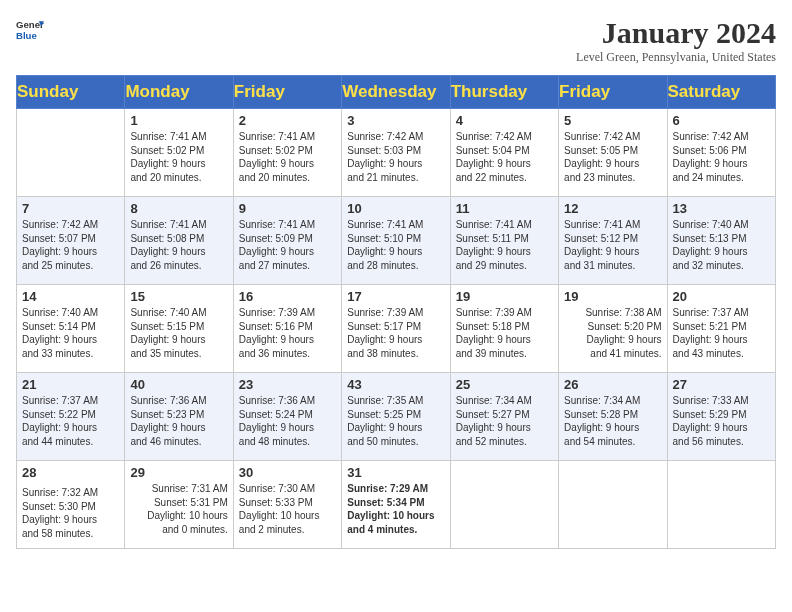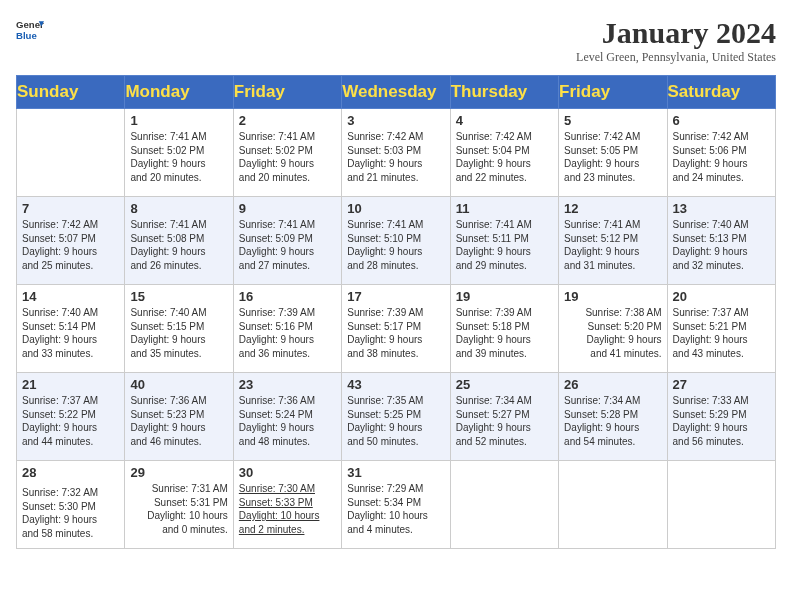--- a/index.html
+++ b/index.html
@@ -316,28 +316,28 @@
         </td>
         <td>
           <span class="day-number">29</span>
           <div class="day-info" style="white-space: pre-line; text-align: right;">Sunrise: 7:31 AM
 Sunset: 5:31 PM
 Daylight: 10 hours
 and 0 minutes.</div>
         </td>
         <td>
           <span class="day-number">30</span>
-          <div class="day-info" style="white-space: pre-line; text-decoration: underline;">Sunrise: 7:30 AM
+          <div class="day-info" style="white-space: pre-line;">Sunrise: 7:30 AM
 Sunset: 5:33 PM
 Daylight: 10 hours
 and 2 minutes.</div>
         </td>
         <td>
           <span class="day-number">31</span>
-          <div class="day-info" style="white-space: pre-line;">Sunrise: 7:29 AM
+          <div class="day-info" style="white-space: pre-line; font-weight: bold;">Sunrise: 7:29 AM
 Sunset: 5:34 PM
 Daylight: 10 hours
 and 4 minutes.</div>
         </td>
         <td></td>
         <td></td>
         <td></td>
       </tr>
     </tbody>
 </table>

